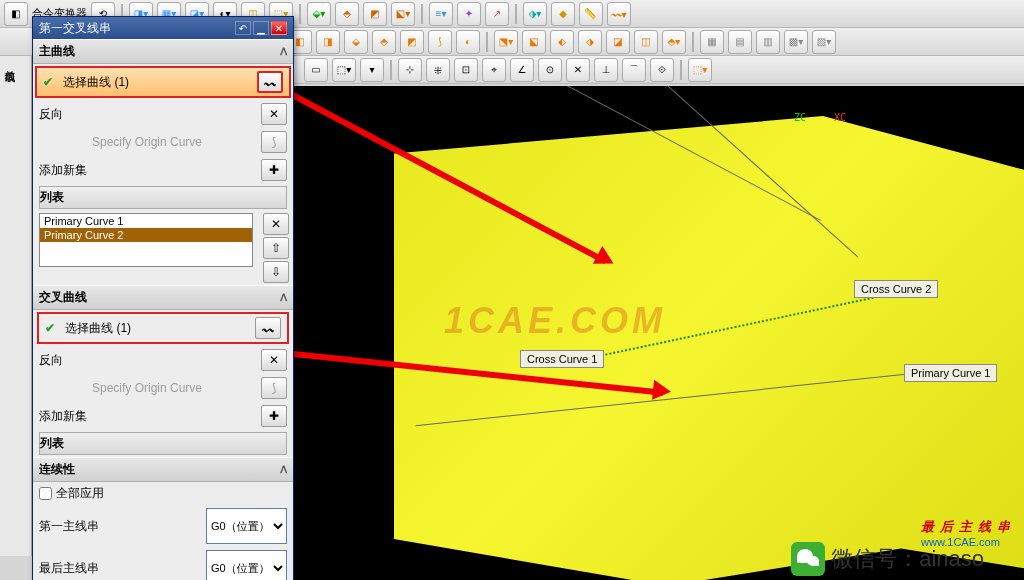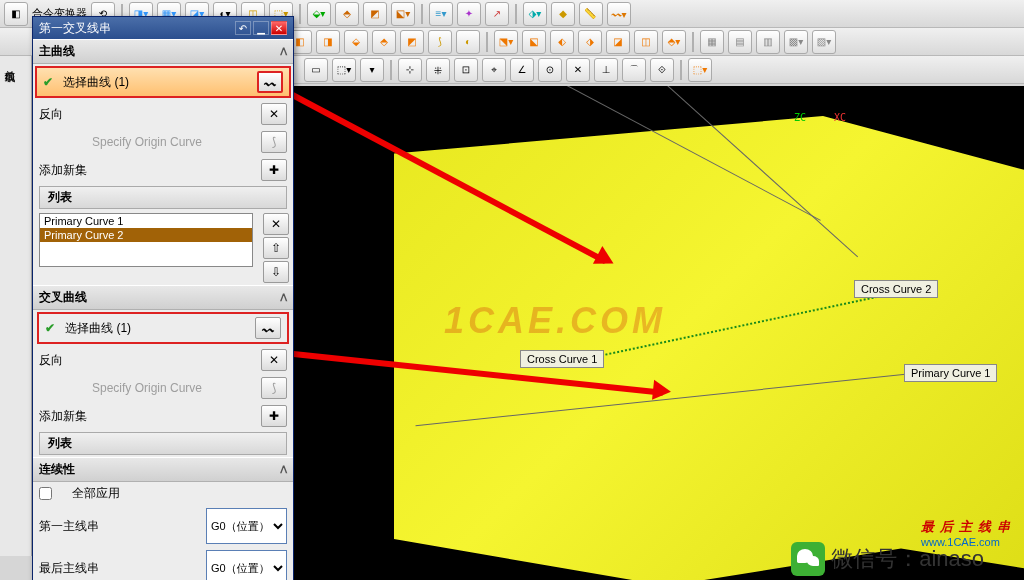--- a/index.html
+++ b/index.html
@@ -19,28 +19,28 @@
 .dlg-close { background: linear-gradient(#f66,#c00); }
 .section-hdr { background: linear-gradient(#e8e8e8,#d0d0d0); font-size: 12px; font-weight: bold; padding: 3px 6px; border-top: 1px solid #fff; border-bottom: 1px solid #b0b0b0; display:flex; align-items:center; }
 .section-hdr .chev { margin-left:auto; font-size:10px; color:#555; }
 .row { display: flex; align-items: center; padding: 3px 6px; font-size: 12px; gap: 6px; }
 .row .lbl { flex: 1; }
 .icon-btn { width: 26px; height: 22px; border: 1px solid #9a9a9a; background: linear-gradient(#fff,#dcdcdc); border-radius: 2px; display:flex; align-items:center; justify-content:center; font-size:12px; cursor:pointer; }
 .highlight-row { background: linear-gradient(#ffe0b0,#ffc070); border: 2px solid #d22; margin: 2px; }
 .highlight-row2 { border: 2px solid #d22; margin: 2px 4px; }
 .disabled { color: #9e9e9e; text-align: center; }
 .check-green { color: #2a9d2a; font-weight: bold; margin-right: 4px; }
-.sublabel { font-size:12px; padding: 2px 8px; font-weight:bold; border:1px solid #aaa; background:linear-gradient(#f0f0f0,#d8d8d8); margin:2px 6px; }
+.sublabel { font-size:12px; padding: 2px 0; font-weight:bold; border:1px solid #aaa; background:linear-gradient(#f0f0f0,#d8d8d8); margin:2px 6px; }
 .listbox { margin: 2px 6px; border: 1px solid #888; background: #fff; height: 54px; font-size: 11px; overflow:hidden; }
 .listbox .it { padding: 1px 4px; }
 .listbox .sel { background: #a16207; color: #fff; }
 .list-wrap { display:flex; }
 .list-btns { display:flex; flex-direction:column; gap:2px; padding:2px 4px; }
 .combo { font-size: 11px; height: 36px; border:1px solid #5a7fb5; background:#fff; }
-.checkbox-row { display:flex; align-items:center; gap:20px; font-size:12px; padding:3px 6px; }
+.checkbox-row { display:flex; align-items:center; gap:4px; font-size:12px; padding:3px 6px; }
 
 .viewport { position: absolute; left: 294px; top: 86px; right: 0; bottom: 0; background: #000; overflow: hidden; }
 .surface { position:absolute; left:100px; top:30px; width:780px; height:470px; background: linear-gradient(135deg,#e8e820 0%, #f5f530 40%, #d8d810 100%); clip-path: polygon(0 8%, 55% 0, 100% 20%, 100% 95%, 95% 100%, 65% 92%, 35% 100%, 0 90%); }
 .wire { position:absolute; border-top:1px solid #666; }
 .curve-dash { position:absolute; border-top:2px dotted #1a8a1a; }
 .tag { position:absolute; background:#f0f0e0; border:1px solid #888; font-size:11px; padding:2px 6px; white-space:nowrap; }
 .axis { position:absolute; font-size:10px; font-family:monospace; }
 .arrow { position:absolute; background:#e00; transform-origin:left center; }
 .arrow::after { content:''; position:absolute; right:-18px; top:-9px; border:10px solid transparent; border-left:18px solid #e00; }
 

